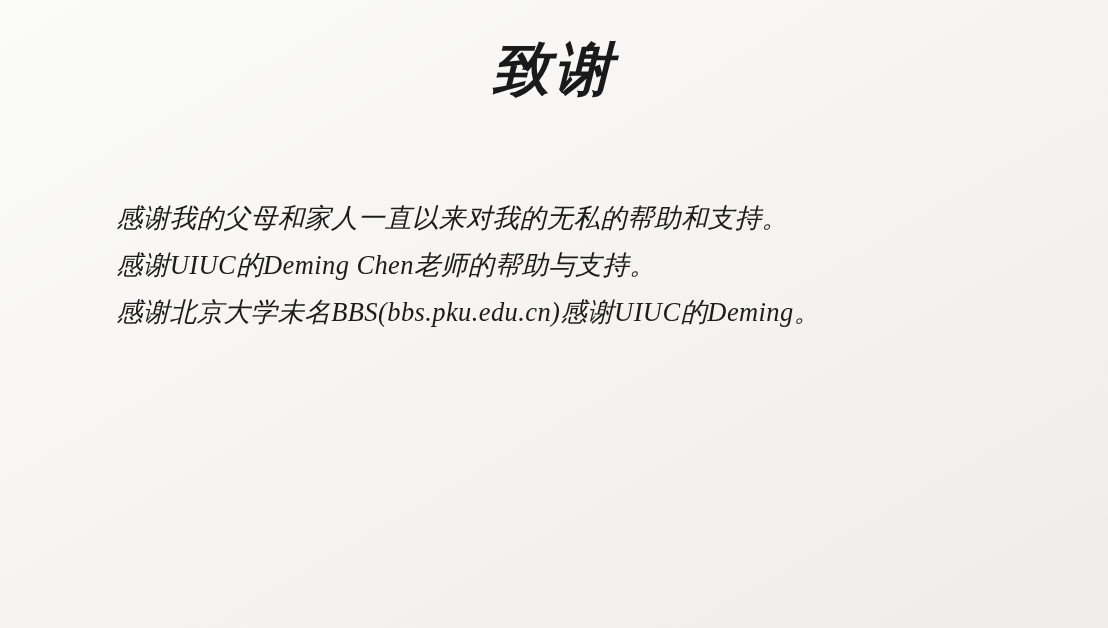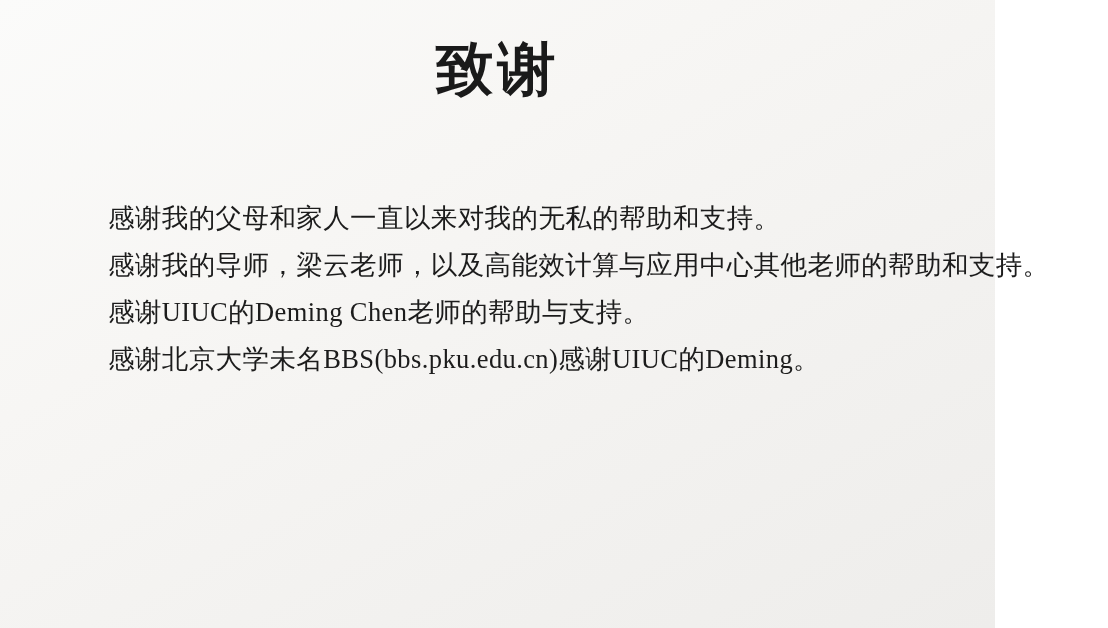--- a/index.html
+++ b/index.html
@@ -8,24 +8,25 @@
   }
   body {
     width: 1108px;
     height: 628px;
     background: #ffffff;
     font-family: "Liberation Serif", "DejaVu Serif", serif;
     overflow: hidden;
   }
   .slide {
     position: relative;
-    width: 995px;
+    width: 1108px;
     height: 628px;
     background: linear-gradient(150deg, #fbfbfa 0%, #f7f6f4 35%, #f2f1ef 70%, #eeedeb 100%);
     box-sizing: border-box;
+    font-style: italic;
   }
   .slide-title {
     position: absolute;
     top: 38px;
     left: 0;
     width: 100%;
     text-align: center;
     font-family: "DejaVu Sans", "Liberation Sans", sans-serif;
     font-weight: bold;
     font-size: 58px;
@@ -37,36 +38,35 @@
     position: absolute;
     top: 196px;
     left: 44px;
     width: 1020px;
     font-size: 26.5px;
     line-height: 1.70;
     color: #1c1c1c;
     letter-spacing: 0.4px;
   }
   .para {
-    margin: 0 0 2px 8px;
+    margin: 0 0 2px 16px;
     text-indent: 56px;
     text-align: justify;
     text-justify: inter-ideograph;
   }
   .para:last-child {
     margin-bottom: 0;
   }
 </style>
 </head>
 <body>
 
 <div class="slide">
 
   <div class="slide-title">致谢</div>
 
   <div class="body-block">
     <p class="para">感谢我的父母和家人一直以来对我的无私的帮助和支持。</p>
-    <p class="para">感谢我的导师，梁云老师，以及高能效计算与应用中心其他老师的帮助和支持。</p>
     <p class="para">感谢UIUC的Deming Chen老师的帮助与支持。</p>
     <p class="para">感谢北京大学未名BBS(bbs.pku.edu.cn)感谢UIUC的Deming。</p>
   </div>
 
 </div>
 
 </body></html>

